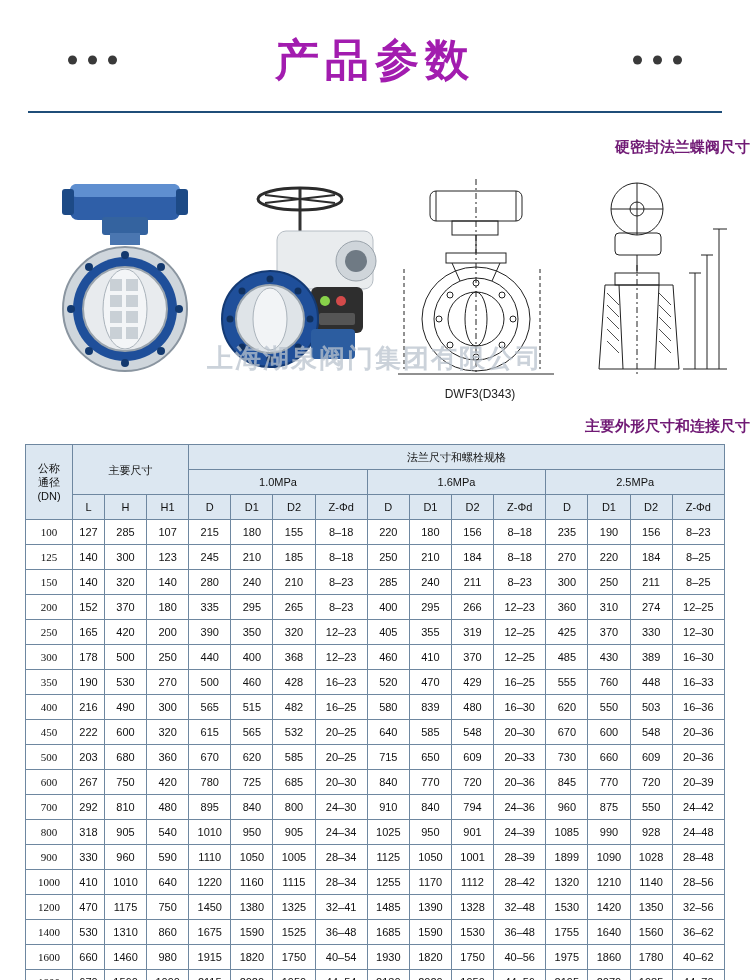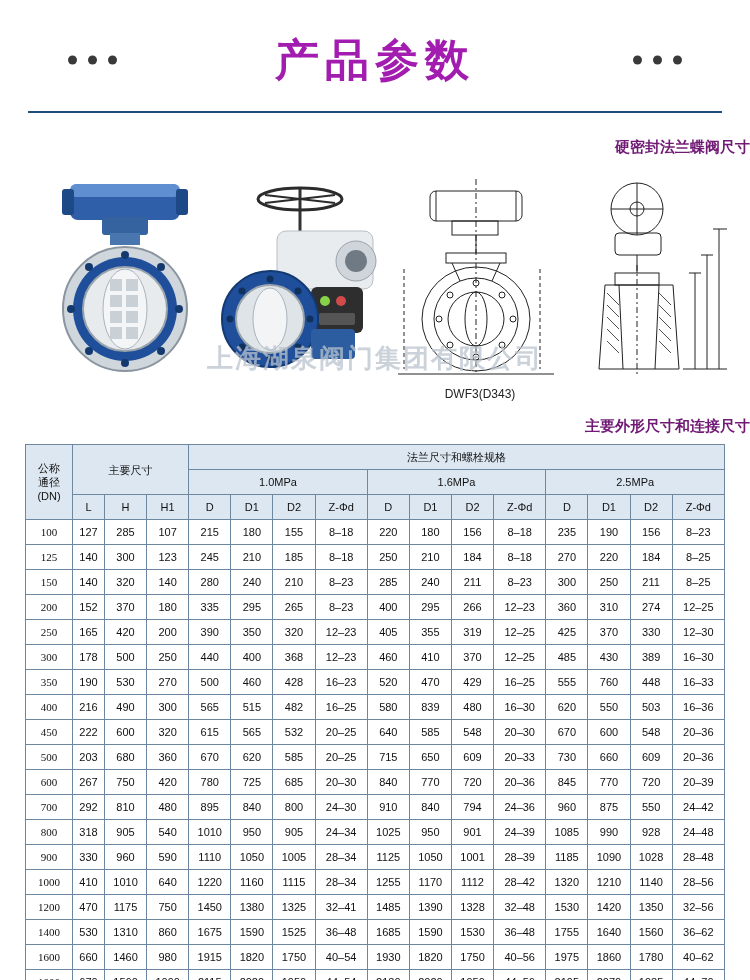--- a/index.html
+++ b/index.html
@@ -563,21 +563,21 @@
         <td>960</td>
         <td>590</td>
         <td>1110</td>
         <td>1050</td>
         <td>1005</td>
         <td>28–34</td>
         <td>1125</td>
         <td>1050</td>
         <td>1001</td>
         <td>28–39</td>
-        <td>1185</td>
+        <td>1899</td>
         <td>1090</td>
         <td>1028</td>
         <td>28–48</td>
       </tr>
       <tr>
         <td class="dn">1000</td>
         <td>410</td>
         <td>1010</td>
         <td>640</td>
         <td>1220</td>

